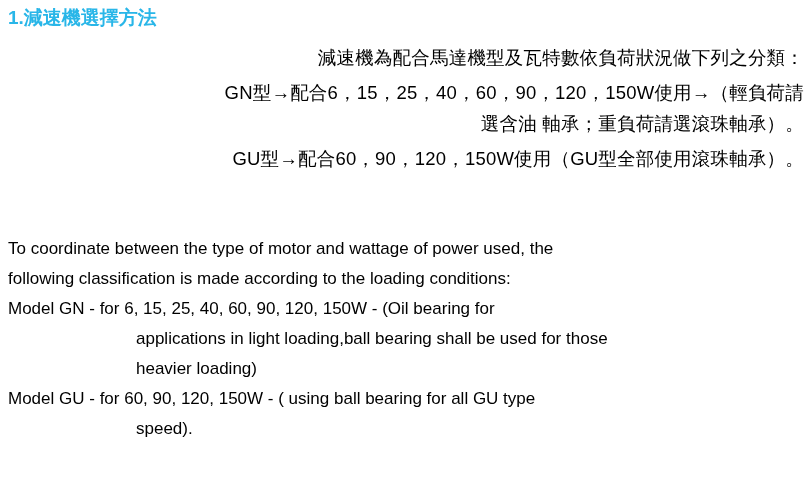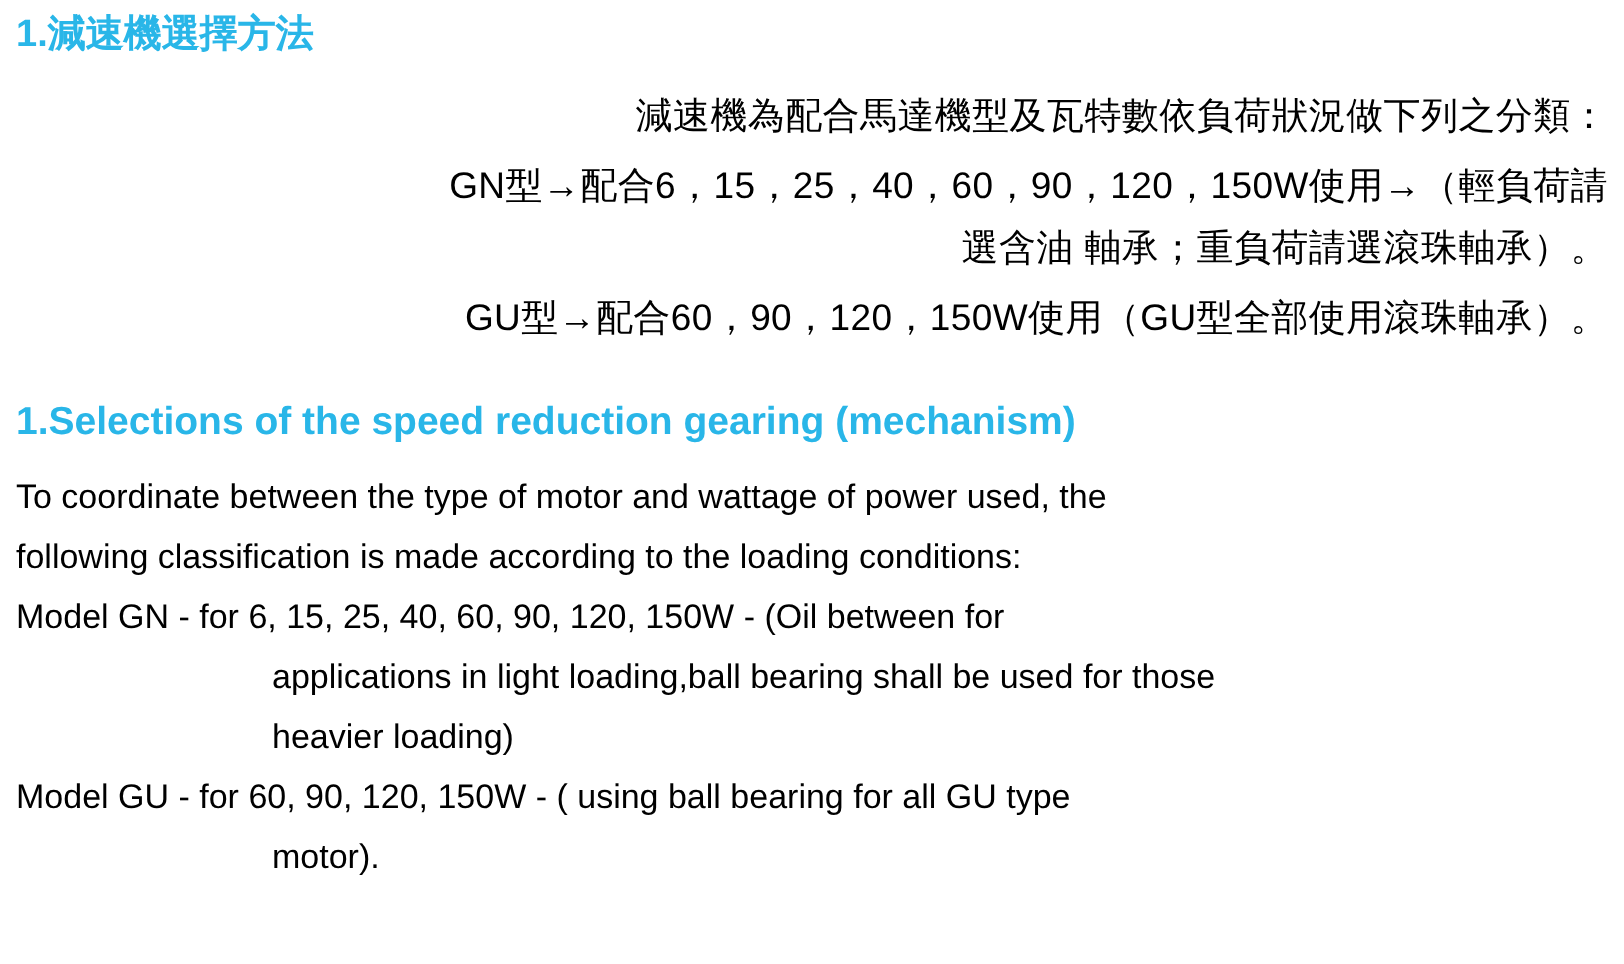--- a/index.html
+++ b/index.html
@@ -81,25 +81,24 @@
 
   <div class="cn-block">
     <div class="cn-line">減速機為配合馬達機型及瓦特數依負荷狀況做下列之分類：</div>
     <div class="spacer-sm"></div>
     <div class="cn-line">GN型→配合6，15，25，40，60，90，120，150W使用→（輕負荷請</div>
     <div class="cn-line">選含油 軸承；重負荷請選滾珠軸承）。</div>
     <div class="spacer-sm"></div>
     <div class="cn-line">GU型→配合60，90，120，150W使用（GU型全部使用滾珠軸承）。</div>
   </div>
 
-  <div class="heading heading-en">1.Selections of the speed reduction gearing (mechanism)</div>
 
   <div class="en-block">
     <div class="en-line">To coordinate between the type of motor and wattage of power used, the</div>
     <div class="en-line">following classification is made according to the loading conditions:</div>
-    <div class="en-line">Model GN - for 6, 15, 25, 40, 60, 90, 120, 150W  - (Oil between for</div>
+    <div class="en-line">Model GN - for 6, 15, 25, 40, 60, 90, 120, 150W  - (Oil bearing for</div>
     <div class="en-line indent">applications in light loading,ball bearing shall be used for those</div>
     <div class="en-line indent">heavier loading)</div>
     <div class="en-line">Model GU - for 60, 90, 120, 150W - ( using ball bearing for all GU type</div>
-    <div class="en-line indent">motor).</div>
+    <div class="en-line indent">speed).</div>
   </div>
 
 </div>
 
 </body></html>

